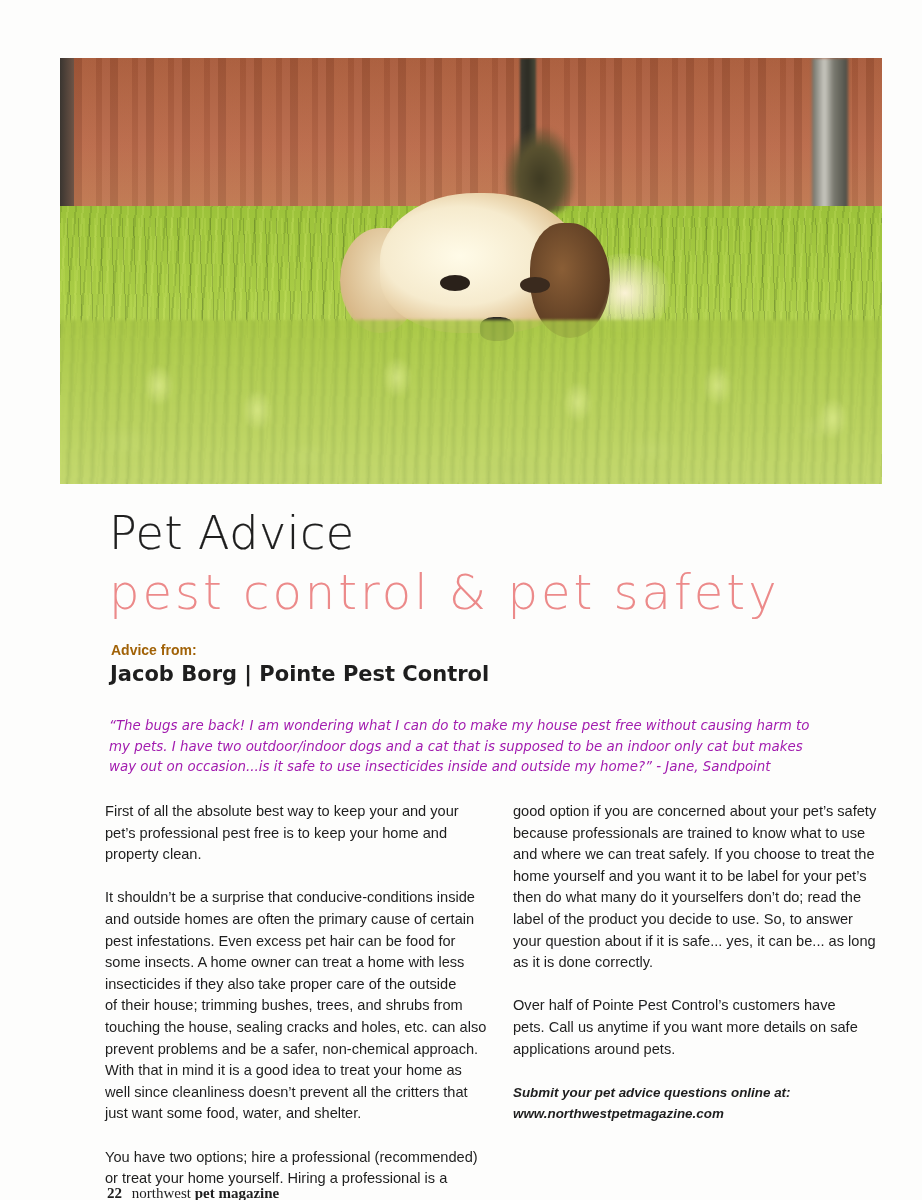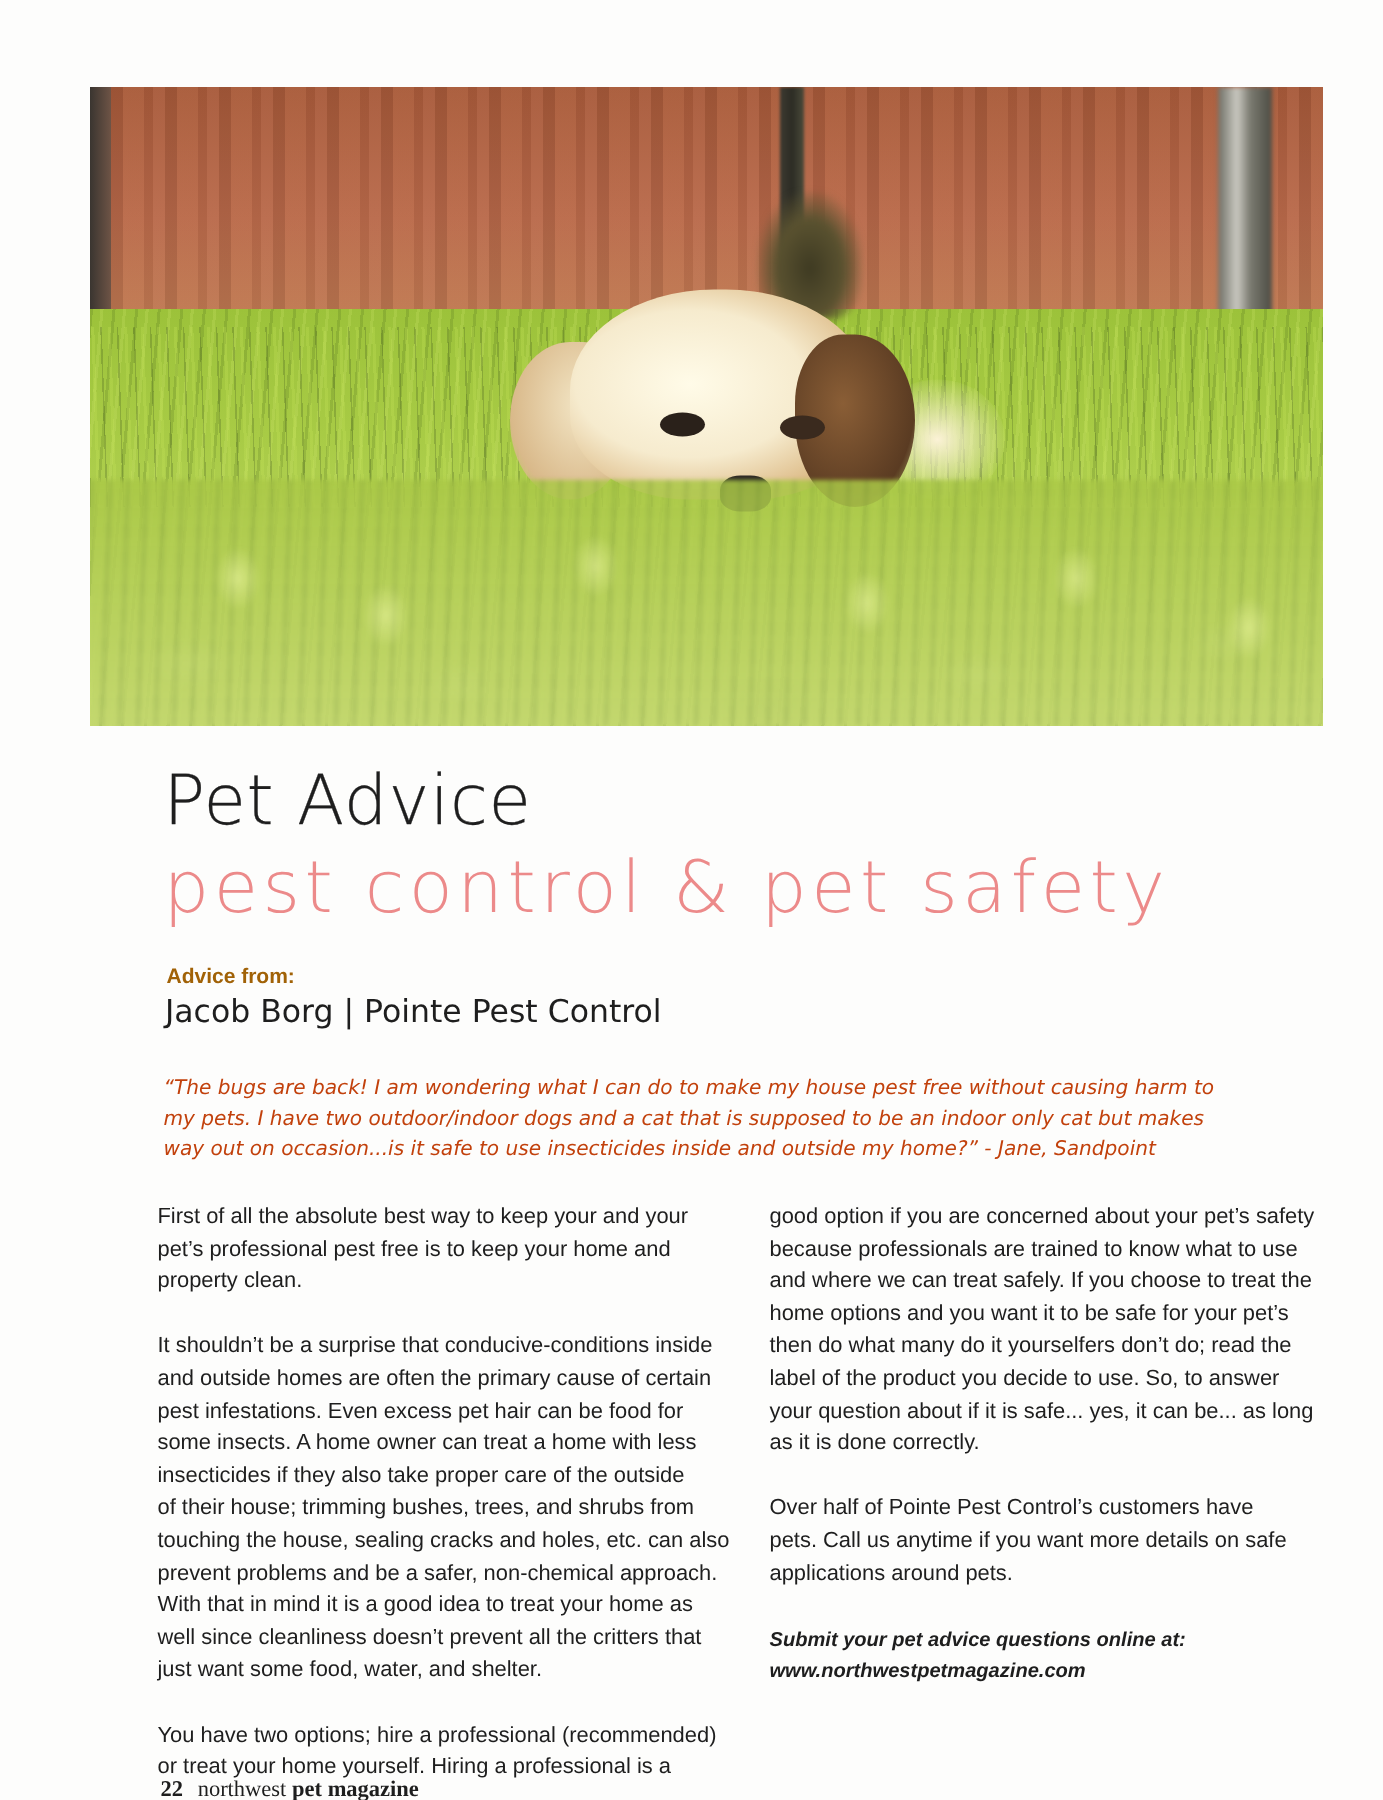--- a/index.html
+++ b/index.html
@@ -103,28 +103,28 @@
     font-family:"DejaVu Sans", sans-serif; font-weight:200;
     font-size:48px; letter-spacing:3px; line-height:1; white-space:nowrap;
     color:#ec8a8a;
   }
   .byline-label {
     position:absolute; left:99px; top:604px;
     font-family:"Liberation Sans", sans-serif; font-weight:bold; font-size:14px; color:#a16207;
   }
   .byline-author {
     position:absolute; left:98px; top:624px;
-    font-family:"DejaVu Sans", sans-serif; font-size:21px; font-weight:400; color:#1e1e1e; white-space:nowrap;
+    font-family:"DejaVu Sans", sans-serif; font-size:21px; font-weight:700; color:#1e1e1e; white-space:nowrap;
   }
 
   
   .quote {
     position:absolute; left:97px; top:678px; width:800px; margin:0;
     font-family:"DejaVu Sans", sans-serif; font-style:italic; font-size:13.4px;
-    line-height:20.5px; color:#c2410c; white-space:nowrap;
+    line-height:20.5px; color:#a21caf; white-space:nowrap;
   }
   .quote span { display:block; }
 
   
   .col {
     position:absolute; font-family:"Liberation Sans", sans-serif; font-size:14.6px;
     line-height:21.6px; color:#1e1e1e;
   }
   .col-left { left:93px; top:763px; width:400px; }
   .col-right { left:501px; top:763px; width:400px; }
@@ -200,21 +200,21 @@
       <span>You have two options; hire a professional (recommended)</span>
       <span>or treat your home yourself.  Hiring a professional is a</span>
     </p>
   </div>
 
   <div class="col col-right">
     <p>
       <span>good option if you are concerned about your pet’s safety</span>
       <span>because professionals are trained to know what to use</span>
       <span>and where we can treat safely.  If you choose to treat the</span>
-      <span>home options and you want it to be safe for your pet’s</span>
+      <span>home yourself and you want it to be label for your pet’s</span>
       <span>then do what many do it yourselfers don’t do; read the</span>
       <span>label of the product you decide to use.  So, to answer</span>
       <span>your question about if it is safe...  yes, it can be... as long</span>
       <span>as it is done correctly.</span>
     </p>
     <p>
       <span>Over half of Pointe Pest Control’s customers have</span>
       <span>pets.  Call us anytime if you want more details on safe</span>
       <span>applications around pets.</span>
     </p>

